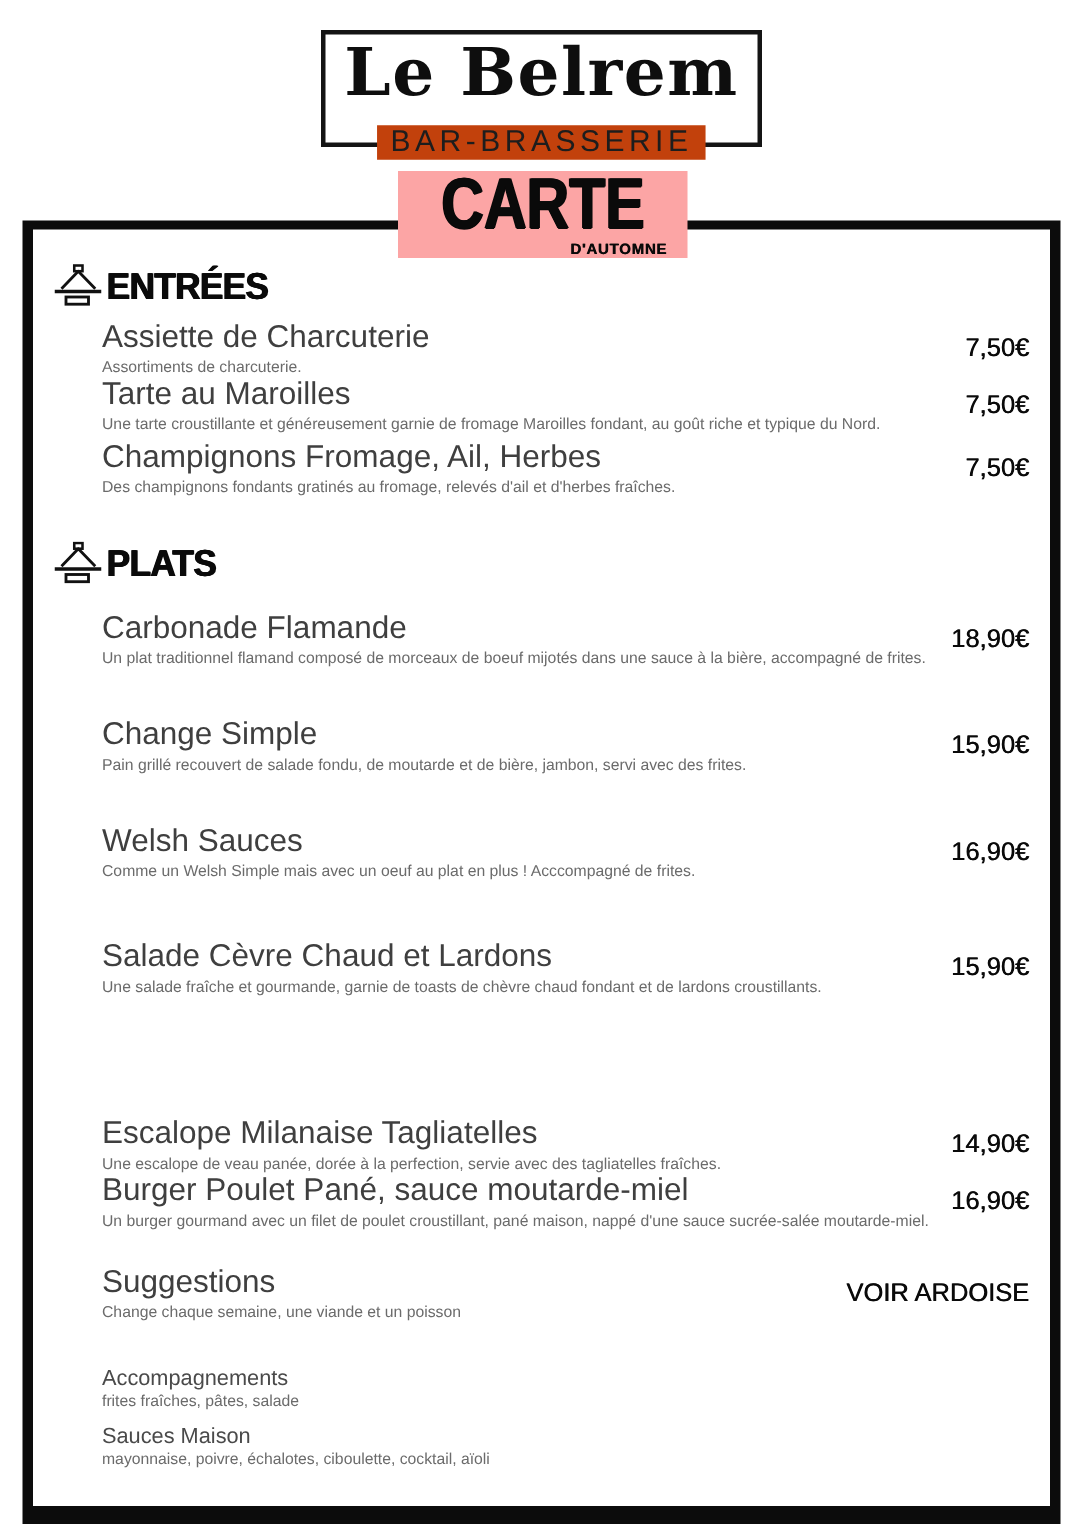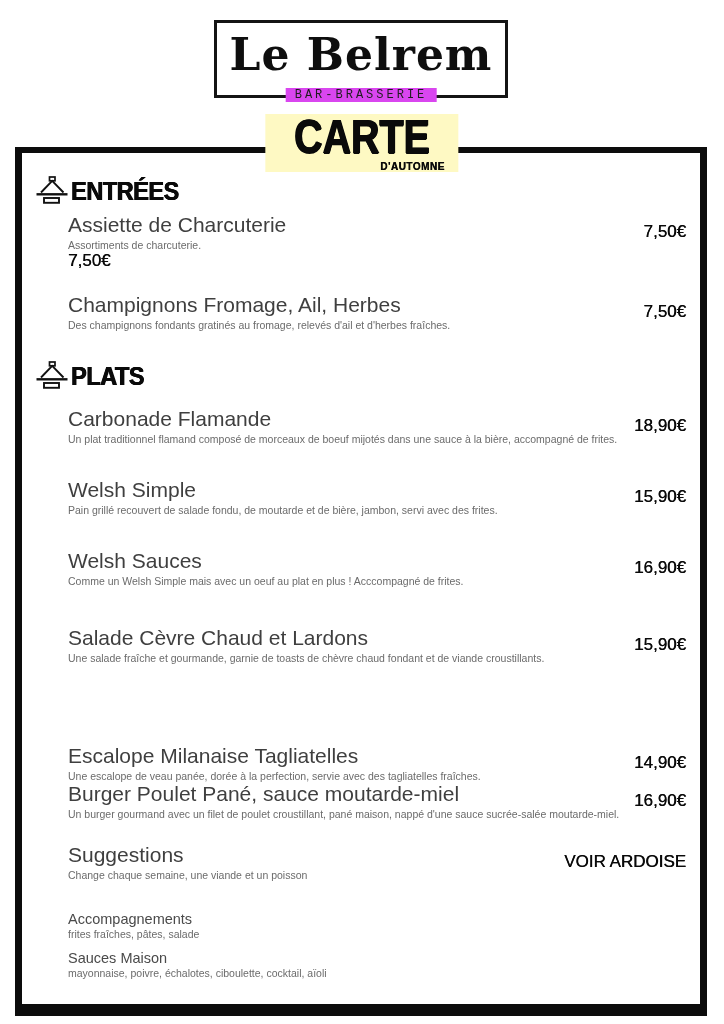--- a/index.html
+++ b/index.html
@@ -5,42 +5,42 @@
   html,body{margin:0;padding:0;background:#e9e9e9;}
   .page{
     position:relative;width:724px;height:1024px;margin:0 auto;
     background:#ffffff;overflow:hidden;
     font-family:"Liberation Sans",sans-serif;color:#0c0c0c;
   }
   
   .logo-box{
     position:absolute;left:214px;top:20px;width:294px;height:78px;
     border:3px solid #141414;box-sizing:border-box;
-    display:flex;align-items:center;justify-content:center;
+    display:flex;justify-content:center;
   }
   .logo-title{
     font-family:"DejaVu Serif",serif;font-weight:700;font-size:44px;
     letter-spacing:1px;color:#0e0e0e;padding-bottom:10px;white-space:nowrap;
   }
   .logo-tagline{
     position:absolute;left:50%;bottom:0;transform:translate(-50%,50%);
-    background:#d946ef;padding:0 9px;white-space:nowrap;
-    font-family:Liberation Mono, monospace;font-size:12px;letter-spacing:3px;color:#1d1d1d;
+    background:#c2410c;padding:0 9px;white-space:nowrap;
+    font-family:Liberation Sans, sans-serif;font-size:20px;letter-spacing:3px;color:#1d1d1d;
   }
   
   .frame{
     position:absolute;left:15px;top:147px;width:692px;height:869px;
     box-sizing:border-box;border:6px solid #0c0c0c;
     border-left-width:7px;border-right-width:7px;border-bottom-width:12px;
     z-index:1;
   }
   
   .carte-header{
     position:absolute;left:50%;top:114px;transform:translateX(-50%);
-    z-index:2;background:#fef9c3;padding:0 14px;text-align:center;
+    z-index:2;background:#fca5a5;padding:0 14px;text-align:center;
   }
   .carte-title{
     display:inline-block;font-size:48px;line-height:0.95;font-weight:700;
     transform:scaleX(0.82);transform-origin:center;
     text-shadow:0.8px 0 currentColor,-0.8px 0 currentColor,0 0.5px currentColor;
     color:#0a0a0a;white-space:nowrap;
   }
   .carte-subtitle{
     margin-top:1px;font-size:10px;font-weight:700;letter-spacing:0.5px;
     text-shadow:0.4px 0 currentColor;color:#0a0a0a;text-align:right;
@@ -105,20 +105,24 @@
 
   <div class="menu-row" style="top:213px">
     <div class="item-text">
       <div class="item-title">Assiette de Charcuterie</div>
       <div class="item-desc">Assortiments de charcuterie.</div>
     </div>
     <div class="item-price">7,50€</div>
   </div>
 
   <div class="menu-row" style="top:251px">
+    <div class="item-text">
+      <div class="item-title">Tarte au Maroilles</div>
+      <div class="item-desc">Une tarte croustillante et généreusement garnie de fromage Maroilles fondant, au goût riche et typique du Nord.</div>
+    </div>
     <div class="item-price">7,50€</div>
   </div>
 
   <div class="menu-row" style="top:293px">
     <div class="item-text">
       <div class="item-title">Champignons Fromage, Ail, Herbes</div>
       <div class="item-desc">Des champignons fondants gratinés au fromage, relevés d'ail et d'herbes fraîches.</div>
     </div>
     <div class="item-price">7,50€</div>
   </div>
@@ -138,38 +142,38 @@
   <div class="menu-row" style="top:407px">
     <div class="item-text">
       <div class="item-title">Carbonade Flamande</div>
       <div class="item-desc">Un plat traditionnel flamand composé de morceaux de boeuf mijotés dans une sauce à la bière, accompagné de frites.</div>
     </div>
     <div class="item-price">18,90€</div>
   </div>
 
   <div class="menu-row" style="top:478px">
     <div class="item-text">
-      <div class="item-title">Welsh Simple</div>
+      <div class="item-title">Change Simple</div>
       <div class="item-desc">Pain grillé recouvert de salade fondu, de moutarde et de bière, jambon, servi avec des frites.</div>
     </div>
     <div class="item-price">15,90€</div>
   </div>
 
   <div class="menu-row" style="top:549px">
     <div class="item-text">
       <div class="item-title">Welsh Sauces</div>
       <div class="item-desc">Comme un Welsh Simple mais avec un oeuf  au plat en plus ! Acccompagné de frites.</div>
     </div>
     <div class="item-price">16,90€</div>
   </div>
 
   <div class="menu-row" style="top:626px">
     <div class="item-text">
       <div class="item-title">Salade Cèvre Chaud et Lardons</div>
-      <div class="item-desc">Une salade fraîche et gourmande, garnie de toasts de chèvre chaud fondant et de viande croustillants.</div>
+      <div class="item-desc">Une salade fraîche et gourmande, garnie de toasts de chèvre chaud fondant et de lardons croustillants.</div>
     </div>
     <div class="item-price">15,90€</div>
   </div>
 
   <div class="menu-row" style="top:744px">
     <div class="item-text">
       <div class="item-title">Escalope Milanaise Tagliatelles</div>
       <div class="item-desc">Une escalope de veau panée, dorée à la perfection, servie avec des tagliatelles fraîches.</div>
     </div>
     <div class="item-price">14,90€</div>

